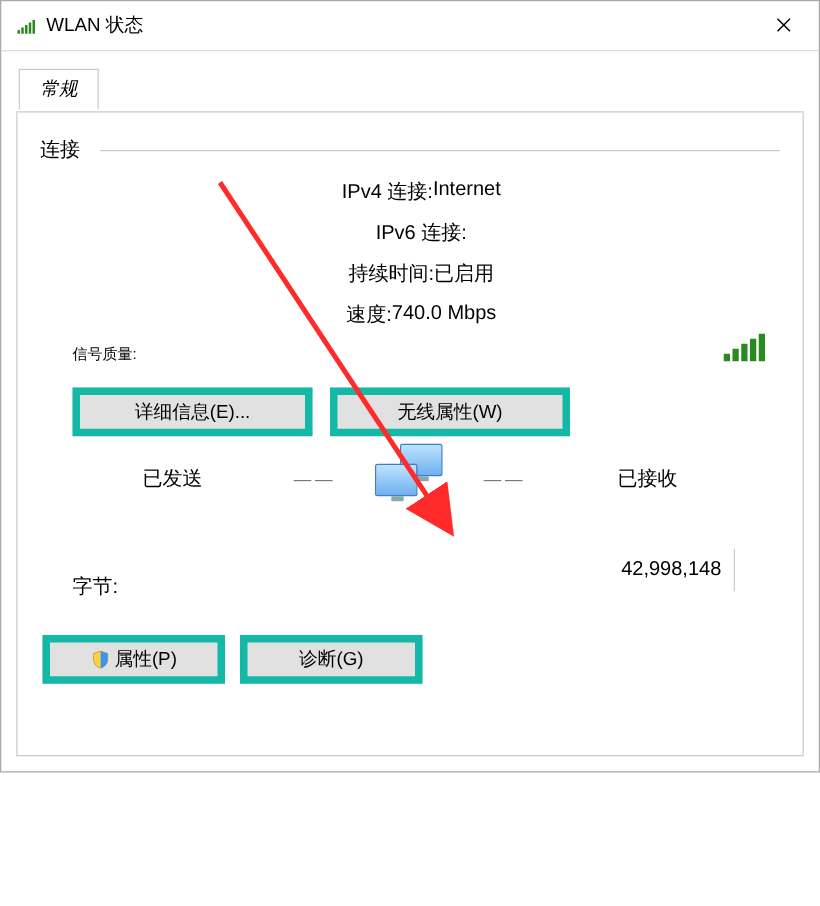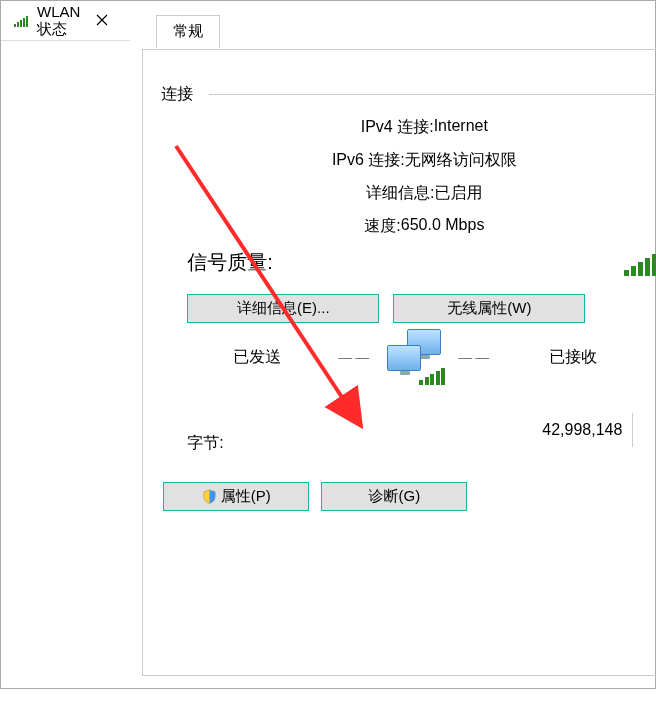--- a/index.html
+++ b/index.html
@@ -1,43 +1,43 @@
 <!DOCTYPE html>
 <html><head>
   <meta charset="utf-8">
   <style>
     * { box-sizing: border-box; margin: 0; padding: 0; font-family: "Microsoft YaHei", "Segoe UI", sans-serif; }
     body { background: #fff; width: 656px; height: 725px; overflow: hidden; }
-    .window { width: 656px; height: 689px; border: 1px solid #aaa; display: flex; flex-direction: row; position: relative; }
+    .window { width: 656px; height: 618px; border: 1px solid #aaa; display: flex; flex-direction: column; position: relative; }
     .titlebar { height: 40px; display: flex; align-items: center; padding: 0 6px; border-bottom: 1px solid #ddd; }
     .title-icon { width: 16px; height: 16px; margin: 0 6px; }
     .title-text { font-size: 15px; flex: 1; padding-left: 2px; }
     .close-btn { width: 44px; height: 38px; display: flex; align-items: center; justify-content: center; font-size: 18px; font-weight: 200; cursor: pointer; }
     .body-area { padding: 10px 12px 12px; flex: 1; display: flex; flex-direction: column; }
     .tab-strip { position: relative; height: 35px; margin-top: 4px; }
-    .tab { position: absolute; top: 0; left: 14px; border: 1px solid #ccc; border-bottom: 1px solid #fff; background: #fff; padding: 6px 16px; font-size: 15px; z-index: 2; }
+    .tab { position: absolute; top: 0; left: 2px; border: 1px solid #ccc; border-bottom: 1px solid #fff; background: #fff; padding: 6px 16px; font-size: 15px; z-index: 2; font-style: italic; }
     .tab-baseline { position: absolute; bottom: 0; left: 0; right: 0; height: 1px; background: #ccc; }
     .panel { border: 1px solid #ccc; border-top: none; padding: 18px 18px 22px; flex: 1; }
-    .section-header { display: flex; align-items: center; margin-bottom: 12px; margin-top: 16px; }
+    .section-header { display: flex; align-items: center; margin-bottom: 12px; margin-top: 2px; }
     .section-label { font-size: 16px; padding-right: 16px; }
     .hr { flex: 1; height: 1px; background: #ccc; }
     .grid { padding-left: 26px; padding-right: 8px; }
     .row { display: flex; justify-content: center; font-size: 16px; margin-bottom: 12px; }
     .row-label {}
     .row-value { text-align: right; }
     .ssid-blur { filter: blur(4px); color: #999; }
-    .signal-row { display: flex; justify-content: space-between; align-items: flex-end; font-size: 20px; margin-bottom: 8px; }
+    .signal-row { display: flex; justify-content: space-between; align-items: center; font-size: 12px; margin-bottom: 8px; }
     .signal-bars { display: flex; align-items: flex-end; gap: 2px; height: 22px; margin-right: 4px; margin-top: -12px;}
     .signal-bars div { width: 5px; background: #2b8a1f; }
     .signal-bars div:nth-child(1){height:6px}.signal-bars div:nth-child(2){height:10px}.signal-bars div:nth-child(3){height:14px}.signal-bars div:nth-child(4){height:18px}.signal-bars div:nth-child(5){height:22px}
     .btn-row { display: flex; gap: 14px; padding-left: 26px; margin-top: 18px; }
-    .winbtn { background: #e1e1e1; border: 1px solid #14b8a6; font-size: 15px; padding: 4px 16px; cursor: pointer; display: inline-flex; align-items: center; justify-content: center; }
+    .winbtn { background: #e1e1e1; border: 6px solid #14b8a6; font-size: 15px; padding: 4px 16px; cursor: pointer; display: inline-flex; align-items: center; justify-content: center; }
     .btn-wide { width: 192px; }
     .btn-med { width: 146px; align-items: center; }
-    .activity-top { display:flex; align-items:center; justify-content:center; gap: 0; padding: 6px 26px 6px; }
+    .activity-top { display:flex; align-items:center; justify-content:center; gap: 16px; padding: 6px 26px 6px; }
     .act-label { font-size:16px; width: 140px; text-align:center; }
     .dashes { color:#777; letter-spacing: 3px; font-size:14px; flex-shrink:0; width: 56px; text-align:center; }
     .net-icon { width: 64px; height: 56px; position: relative; display:inline-block; }
     .monitor { position:absolute; width:34px; height:26px; background:linear-gradient(#bfe3ff,#6fb0ee); border:1px solid #3d7fc4; border-radius:2px; }
     .monitor.back { top:0; left:24px; }
     .monitor.front { top:16px; left:4px; }
     .monitor::after { content:""; position:absolute; bottom:-5px; left:12px; width:10px; height:4px; background:#8aa; border-radius:1px; }
     .net-signal { position:absolute; bottom:0; right:2px; display:flex; align-items:flex-end; gap:1.5px; }
     .net-signal div{width:4px;background:#2b8a1f}.net-signal div:nth-child(1){height:5px}.net-signal div:nth-child(2){height:8px}.net-signal div:nth-child(3){height:11px}.net-signal div:nth-child(4){height:14px}.net-signal div:nth-child(5){height:17px}
     .bytes-row { display:flex; align-items:center; padding: 14px 26px 0; font-size:16px; }
@@ -87,29 +87,28 @@
         <div class="hr"></div>
       </div>
 
       <div class="grid">
         <div class="row">
           <span class="row-label">IPv4 连接:</span>
           <span class="row-value">Internet</span>
         </div>
         <div class="row">
           <span class="row-label">IPv6 连接:</span>
-          <span class="row-value">无网络访问权限</span>
         </div>
         <div class="row">
-          <span class="row-label">详细信息:</span>
+          <span class="row-label">持续时间:</span>
           <span class="row-value">已启用</span>
         </div>
         <div class="row">
           <span class="row-label">速度:</span>
-          <span class="row-value">650.0 Mbps</span>
+          <span class="row-value">740.0 Mbps</span>
         </div>
         <div class="signal-row">
           <span>信号质量:</span>
           <span class="signal-bars">
               <div></div>
               <div></div>
               <div></div>
               <div></div>
               <div></div>
             </span>

